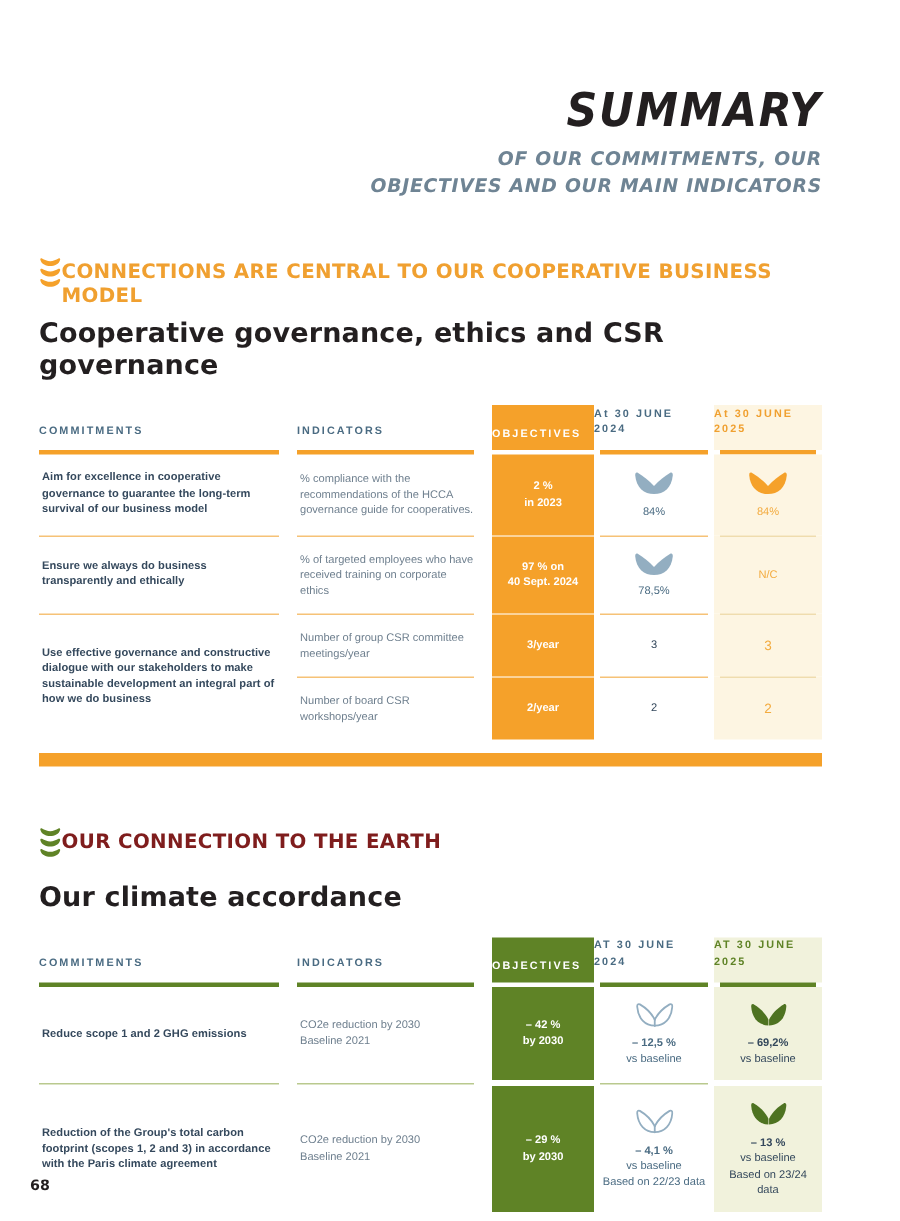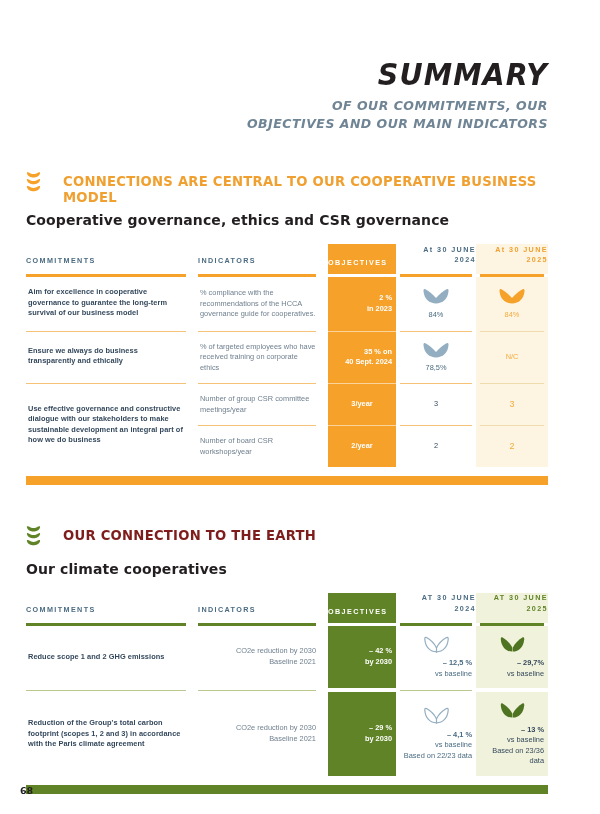--- a/index.html
+++ b/index.html
@@ -40,41 +40,41 @@
     padding-left: 34px;
   }
 
   
   .section {
     padding: 0 52px 0 26px;
   }
   .section-head {
     display: flex;
     align-items: flex-start;
-    gap: 22px;
+    gap: 0;
   }
   .sprout-stack {
     width: 15px;
     flex: 0 0 15px;
     padding-top: 1px;
   }
   .section-title {
     font-family: "DejaVu Sans", sans-serif;
     font-size: 13.2px;
     font-weight: 700;
     letter-spacing: 0.25px;
     line-height: 1.2;
     padding-top: 3px;
   }
   .section-title.orange { color: #f0a030; }
   .section-title.green  { color: #7f1d1d; }
 
   .section-sub {
     font-family: "DejaVu Sans", sans-serif;
-    font-size: 14px;
+    font-size: 18px;
     font-weight: 700;
     color: #231f20;
     letter-spacing: 0.1px;
     margin-top: 7px;
     margin-left: 0;
   }
 
   
   .tbl-wrap { margin-top: 16px; position: relative; }
 
@@ -169,21 +169,21 @@
   }
   .cell-y2 {
     text-align: center;
     padding: 9px 4px;
     font-size: 7.8px;
     line-height: 1.45;
   }
   .cell-plain { text-align: center; color: #34485c; font-size: 9px; }
 
   .val-strong { font-weight: 700; }
-  .val-block { display: block; text-align: right; }
+  .val-block { display: block; }
 
   .icon-leaf { display: block; margin: 0 auto 2px auto; }
 
   .sep-row td { padding: 0; height: 1px; }
   .divider-line { height: 1px; width: 100%; }
 
   .bottom-bar {
     height: 9px;
     margin-top: 9px;
     width: 100%;
@@ -315,21 +315,21 @@
             </td>
           <td style="background:#FDF5E2">
               <div class="divider-line cream" style="width:calc(100% - 8px);margin:0 auto"></div>
             </td>
         </tr>
 
         <tr>
           <td class="cell-commit">Ensure we always do business transparently and ethically</td>
           <td class="cell-indic">% of targeted employees who have received training on corporate ethics</td>
           <td class="cell-obj">
-            <span class="val-block">35 % on</span>
+            <span class="val-block">97 % on</span>
             <span class="val-block">40 Sept. 2024</span>
           </td>
           <td class="cell-y1">
             <span class="icon-leaf">
               <svg width="26" height="17" viewBox="0 0 26 17">
                 <path d="M13 16.4 C6.4 16.4 1.2 12.2 0.5 4.0 C0.35 2.2 1.2 1.6 2.4 2.3 C5.6 4.2 9.6 7.1 13 11.0 C13 11.0 13 11.0 13 11.0 Z" fill="#93aec1"></path>
                 <path d="M13 16.4 C19.6 16.4 24.8 12.2 25.5 4.0 C25.65 2.2 24.8 1.6 23.6 2.3 C20.4 4.2 16.4 7.1 13 11.0 C13 11.0 13 11.0 13 11.0 Z" fill="#93aec1"></path>
               </svg>
             </span>
             <span>78,5%</span>
@@ -398,21 +398,21 @@
         <g fill="#5F8326">
           <path d="M7.5 5.4 C4.7 5.4 1.6 4.2 0.9 1.2 C0.7 0.4 1.4 0 2 0.3 C3.6 1.1 5.6 2.1 7.5 2.1 C9.4 2.1 11.4 1.1 13 0.3 C13.6 0 14.3 0.4 14.1 1.2 C13.4 4.2 10.3 5.4 7.5 5.4 Z"></path>
           <path d="M7.5 12.3 C4.7 12.3 1.6 11.1 0.9 8.1 C0.7 7.3 1.4 6.9 2 7.2 C3.6 8 5.6 9 7.5 9 C9.4 9 11.4 8 13 7.2 C13.6 6.9 14.3 7.3 14.1 8.1 C13.4 11.1 10.3 12.3 7.5 12.3 Z"></path>
           <path d="M7.5 19.2 C4.7 19.2 1.6 18 0.9 15 C0.7 14.2 1.4 13.8 2 14.1 C3.6 14.9 5.6 15.9 7.5 15.9 C9.4 15.9 11.4 14.9 13 14.1 C13.6 13.8 14.3 14.2 14.1 15 C13.4 18 10.3 19.2 7.5 19.2 Z"></path>
         </g>
       </svg>
     </span>
     <span class="section-title green">OUR CONNECTION TO THE EARTH</span>
   </div>
 
-  <div class="section-sub">Our climate cooperatives</div>
+  <div class="section-sub">Our climate accordance</div>
 
   <div class="tbl-wrap t-green">
     <table class="tbl">
       <colgroup>
         <col class="col-commit">
           <col class="col-indic">
           <col class="col-obj">
           <col class="col-y1">
           <col class="col-y2">
       </colgroup>
@@ -471,21 +471,21 @@
             <span class="val-block val-strong">– 12,5 %</span>
             <span class="val-block">vs baseline</span>
           </td>
           <td class="cell-y2">
             <span class="icon-leaf">
               <svg width="25" height="18" viewBox="0 0 25 18">
                 <path d="M12.3 16.6 C6.0 16.6 1.4 12.0 0.8 4.2 C0.7 2.6 1.5 2.0 2.6 2.6 C6.0 4.6 10.2 8.2 12.3 12.8 Z" fill="#4e7321"></path>
                 <path d="M12.7 16.6 C19.0 16.6 23.6 12.0 24.2 4.2 C24.3 2.6 23.5 2.0 22.4 2.6 C19.0 4.6 14.8 8.2 12.7 12.8 Z" fill="#4e7321"></path>
               </svg>
             </span>
-            <span class="val-block val-strong">– 29,7%</span>
+            <span class="val-block val-strong">– 69,2%</span>
             <span class="val-block">vs baseline</span>
           </td>
         </tr>
         <tr class="sep-row">
           <td>
               <div class="divider-line" style="width:calc(100% - 12px)"></div>
             </td>
           <td>
               <div class="divider-line" style="width:calc(100% - 12px)"></div>
             </td>
@@ -524,21 +524,21 @@
           </td>
           <td class="cell-y2">
             <span class="icon-leaf">
               <svg width="25" height="18" viewBox="0 0 25 18">
                 <path d="M12.3 16.6 C6.0 16.6 1.4 12.0 0.8 4.2 C0.7 2.6 1.5 2.0 2.6 2.6 C6.0 4.6 10.2 8.2 12.3 12.8 Z" fill="#4e7321"></path>
                 <path d="M12.7 16.6 C19.0 16.6 23.6 12.0 24.2 4.2 C24.3 2.6 23.5 2.0 22.4 2.6 C19.0 4.6 14.8 8.2 12.7 12.8 Z" fill="#4e7321"></path>
               </svg>
             </span>
             <span class="val-block val-strong">– 13 %</span>
             <span class="val-block">vs baseline</span>
-            <span class="val-block">Based on 23/36 data</span>
+            <span class="val-block">Based on 23/24 data</span>
           </td>
         </tr>
       </tbody>
     </table>
     <div class="bottom-bar"></div>
   </div>
 </div>
 
 <div class="page-num">68</div>
 

